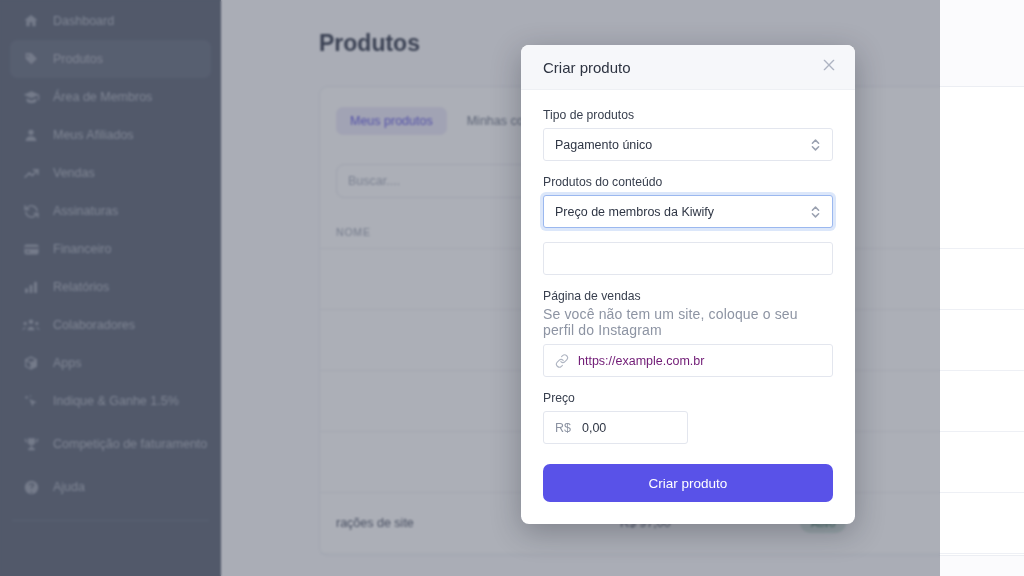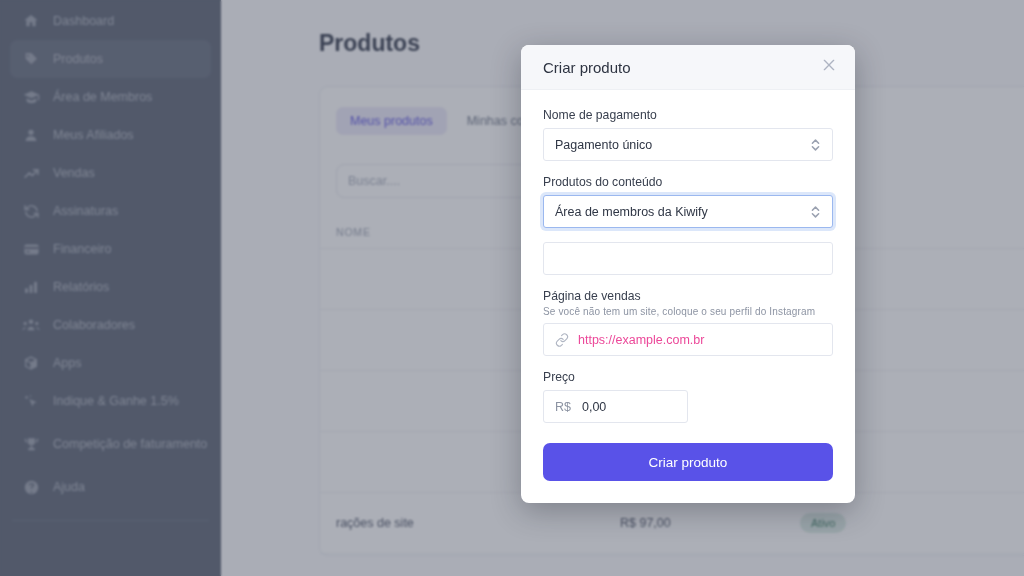--- a/index.html
+++ b/index.html
@@ -2,21 +2,21 @@
 <html><head>
 <meta charset="utf-8">
 <style>
   * { box-sizing: border-box; margin: 0; padding: 0; }
   html, body {
     width: 1024px; height: 576px;
     overflow: hidden;
     font-family: "Liberation Sans", sans-serif;
     background: #ffffff;
   }
-  #app { position: relative; width: 1024px; height: 576px; }
+  #app { position: relative; width: 940px; height: 576px; }
 
   
   .sidebar {
     position: absolute; left: 0; top: 0;
     width: 221px; height: 576px;
     background: #5b6374;
     padding-top: 2px;
     z-index: 1;
   }
   .nav-item {
@@ -137,21 +137,21 @@
   }
   .modal-title { font-size: 15px; color: #2e3442; flex: 1; }
   .close-icon { color: #aeb4c2; cursor: pointer; padding: 4px; }
   .modal-body { padding: 18px 22px 22px 22px; }
   .field { margin-bottom: 14px; }
   .field-label {
     font-size: 12.2px; color: #39404f;
     margin-bottom: 6px; display: block;
   }
   .field-hint {
-    font-size: 10px; color: #8d94a3;
+    font-size: 14px; color: #8d94a3;
     margin: -3px 0 6px 0; display: block;
     letter-spacing: 0.15px;
   }
   .control {
     height: 33px;
     border: 1px solid #e3e6ee;
     border-radius: 3px;
     display: flex; align-items: center;
     padding: 0 11px;
     font-size: 12.5px; color: #2f3645;
@@ -161,21 +161,21 @@
     border-color: #9bb8ef;
     box-shadow: 0 0 0 3px rgba(140,175,240,0.30);
   }
   .control .value { flex: 1; }
   .chevrons {
     display: flex; flex-direction: column;
     color: #9aa1b0; line-height: 0.72; font-size: 10px;
   }
   .control.empty { height: 33px; }
   .link-icon { color: #b0b6c3; margin-right: 9px; display: flex; }
-  .placeholder { color: #ec4899; }
+  .placeholder { color: #701a75; }
   .price-control { width: 145px; }
   .price-prefix { color: #8c93a2; margin-right: 11px; }
   .submit-btn {
     margin-top: 6px;
     width: 100%; height: 38px;
     background: #5952e8;
     color: #ffffff;
     border: none; border-radius: 7px;
     font-size: 13.5px;
     font-family: "Liberation Sans", sans-serif;
@@ -389,36 +389,36 @@
         <svg width="16" height="16" viewBox="0 0 24 24" fill="none" stroke="currentColor" stroke-width="2" stroke-linecap="round">
             <line x1="5" y1="5" x2="19" y2="19"></line>
             <line x1="19" y1="5" x2="5" y2="19"></line>
           </svg>
       </span>
     </div>
 
     <div class="modal-body">
 
       <div class="field">
-        <label class="field-label">Nome de pagamento</label>
+        <label class="field-label">Tipo de produtos</label>
         <div class="control">
           <span class="value">Pagamento único</span>
           <span class="chevrons">
             <svg width="11" height="16" viewBox="0 0 12 18" fill="none" stroke="currentColor" stroke-width="1.7" stroke-linecap="round" stroke-linejoin="round">
                 <polyline points="2.5 7 6 3.5 9.5 7"></polyline>
                 <polyline points="2.5 11 6 14.5 9.5 11"></polyline>
               </svg>
           </span>
         </div>
       </div>
 
       <div class="field">
         <label class="field-label">Produtos do conteúdo</label>
         <div class="control focused">
-          <span class="value">Área de membros da Kiwify</span>
+          <span class="value">Preço de membros da Kiwify</span>
           <span class="chevrons">
             <svg width="11" height="16" viewBox="0 0 12 18" fill="none" stroke="currentColor" stroke-width="1.7" stroke-linecap="round" stroke-linejoin="round">
                 <polyline points="2.5 7 6 3.5 9.5 7"></polyline>
                 <polyline points="2.5 11 6 14.5 9.5 11"></polyline>
               </svg>
           </span>
         </div>
       </div>
 
       <div class="field">

